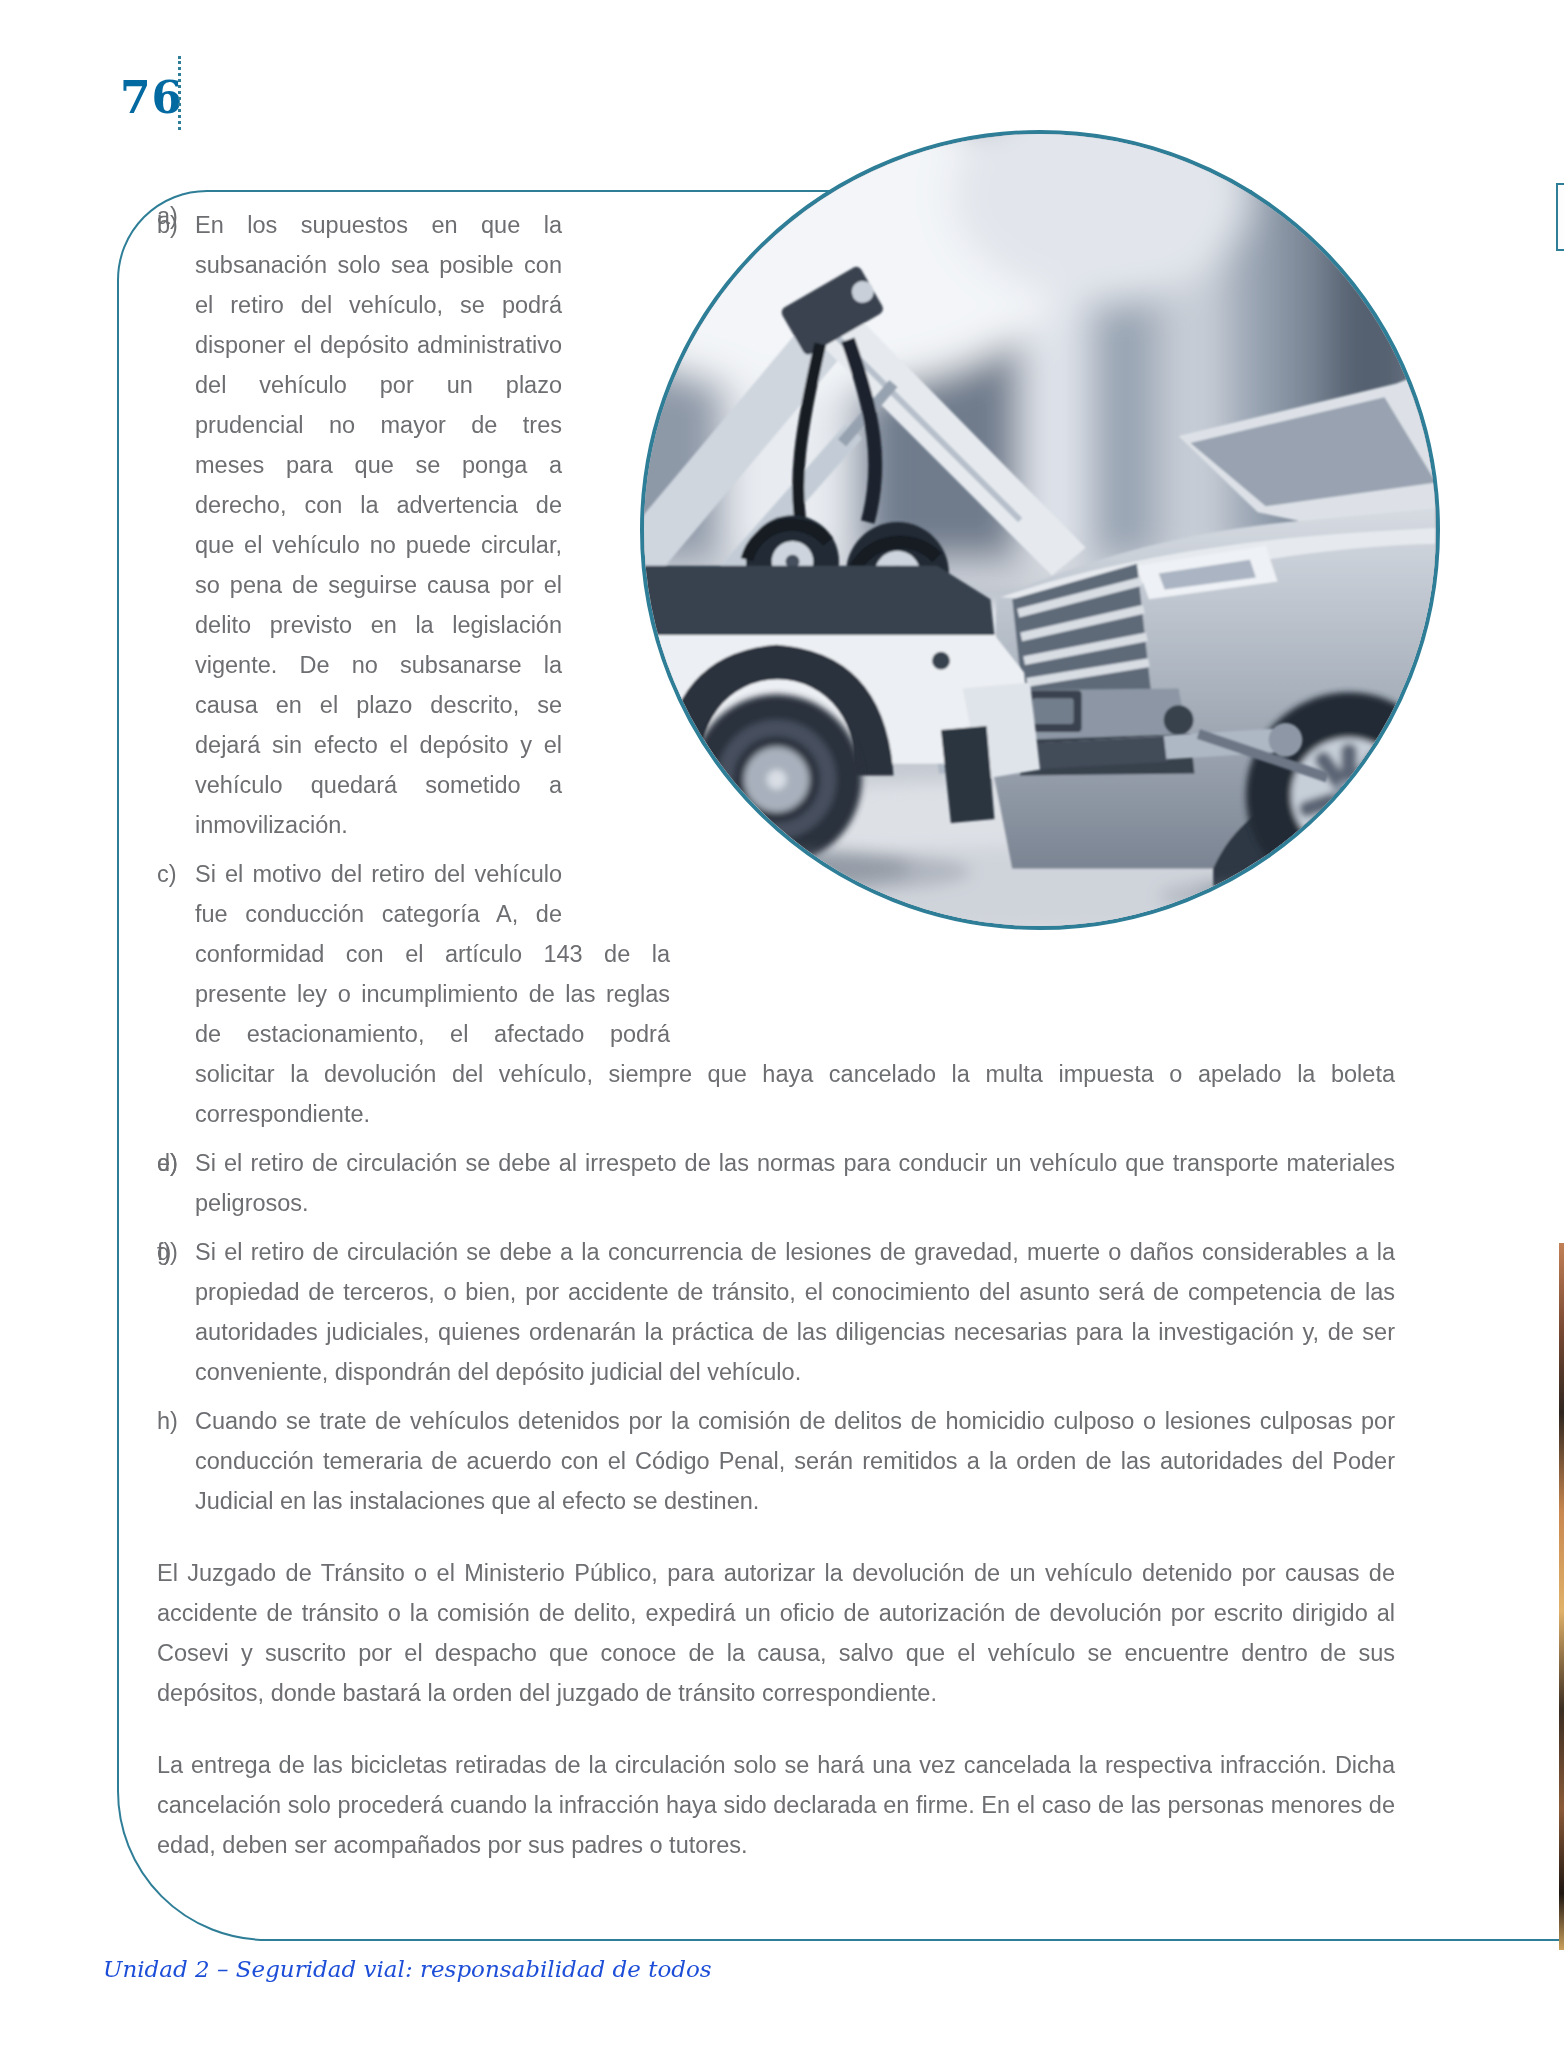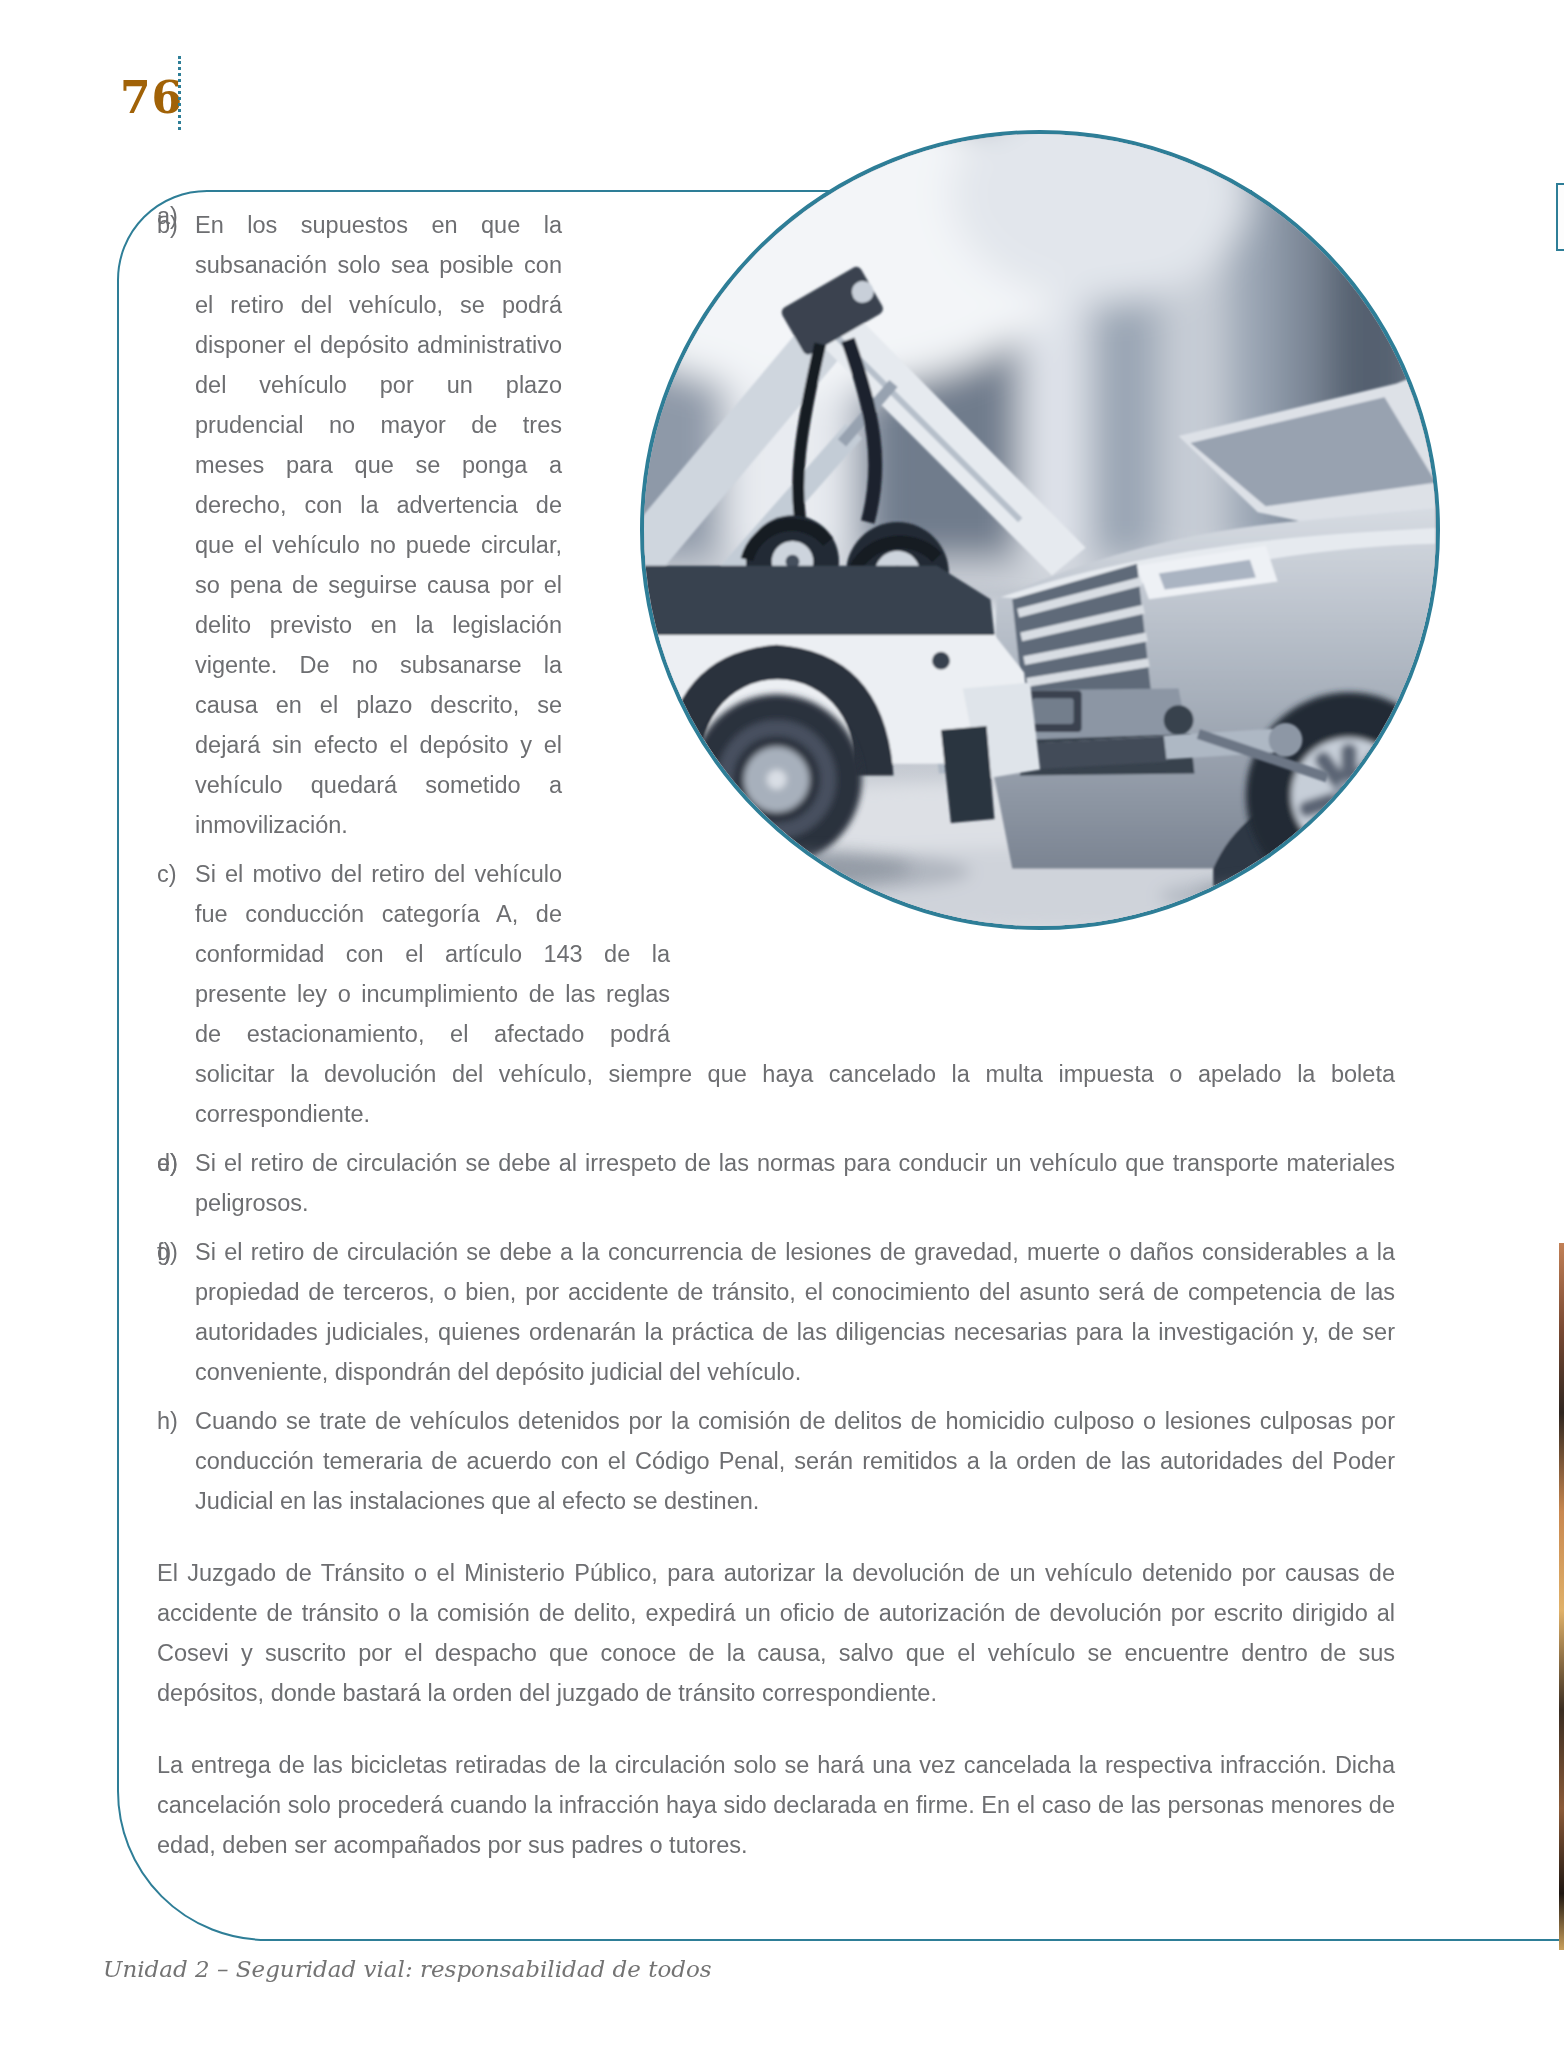--- a/index.html
+++ b/index.html
@@ -1,21 +1,21 @@
 <!DOCTYPE html>
 <html lang="es"><head>
 <meta charset="utf-8">
 <style>
   html,body{margin:0;padding:0;background:#ffffff;}
   .page{position:relative;width:1564px;height:2048px;background:#ffffff;overflow:hidden;
         font-family:"Liberation Sans", sans-serif;}
 
   
   .pagenum{position:absolute;left:120px;top:72px;font-family:"DejaVu Serif", serif;
-           font-weight:bold;font-size:44px;color:#a16207;letter-spacing:1px;}
+           font-weight:bold;font-size:44px;color:#0369a1;letter-spacing:1px;}
   .dotrule{position:absolute;left:178px;top:56px;height:74px;width:0;
            border-left:3px dotted #2e7e97;}
 
   
   .cbox{position:absolute;left:117px;top:190px;width:1467px;height:1751px;
         border:2px solid #2e7e97;border-radius:90px 0 0 150px;box-sizing:border-box;z-index:1;}
   .border-gap{position:absolute;top:-4px;right:-6px;width:336px;height:8px;background:#ffffff;z-index:2;}
 
   
   .content{position:absolute;left:2px;top:2px;width:1238px;padding:2px 169px 0 36px;
@@ -28,21 +28,21 @@
   .para{margin-bottom:9px;margin-top:32px;}
 
   
   .photo-circle{position:absolute;left:640px;top:130px;width:800px;height:800px;
                 border:4px solid #2e7e97;border-radius:50%;overflow:hidden;
                 box-sizing:border-box;background:#aab3c0;z-index:5;}
   .photo-circle svg{display:block;width:100%;height:100%;}
 
   
   .footer{position:absolute;left:103px;top:1956px;font-family:"DejaVu Serif", serif;
-          font-style:italic;font-size:23px;color:#737373;z-index:3;}
+          font-style:italic;font-size:23px;color:#1d4ed8;z-index:3;}
 
   
   .edge-tab{position:absolute;left:1556px;top:183px;width:22px;height:68px;
             background:#fdfdfd;border:2px solid #2e7e97;box-sizing:border-box;z-index:6;}
   .edge-strip{position:absolute;left:1559px;top:1243px;width:5px;height:707px;z-index:6;
               background:linear-gradient(#c28056,#7a4a33 12%,#2f2620 24%,#c8874f 38%,
                           #e0b169 52%,#3a2d22 66%,#8a5a38 80%,#1f1712 92%,#caa05c);}
 </style>
 </head>
 <body>

